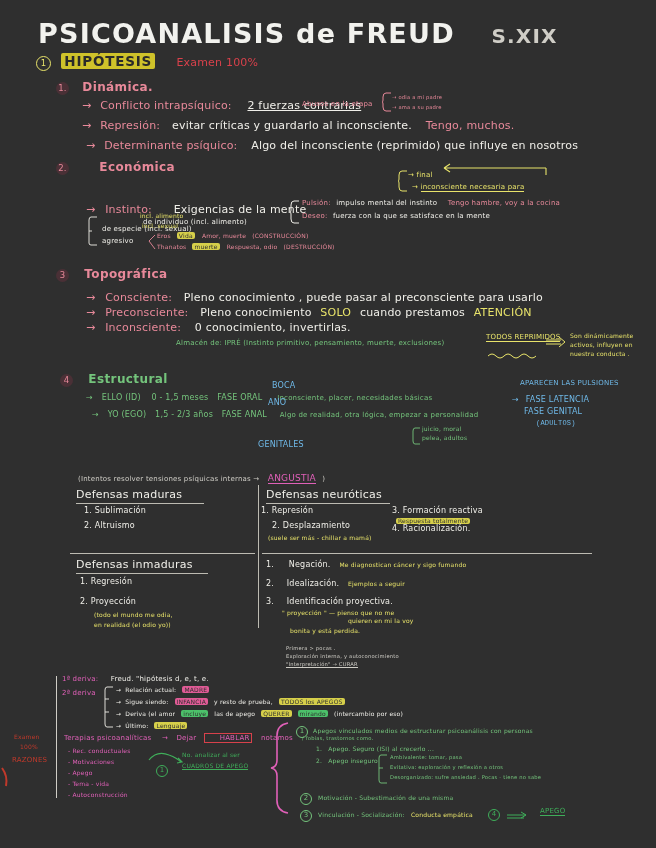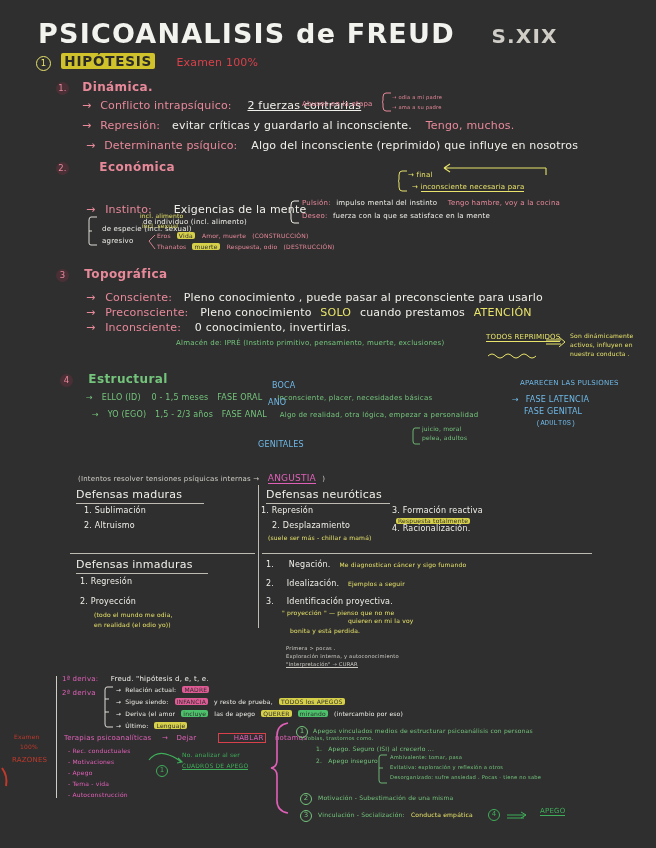--- a/index.html
+++ b/index.html
@@ -379,21 +379,21 @@
   <div class="svgwrap" style="left:0px;top:766px;">
     <svg width="14" height="22">
         <path d="M2 2 q6 8 4 18" fill="none" stroke="#c0392b" stroke-width="2"></path>
       </svg>
   </div>
 
   <div class="ln t7" style="left:64px;top:735px;">
     <span class="magenta">Terapias psicoanalíticas</span>
     <span class="magenta" style="margin-left:8px;">→</span>
     <span class="magenta" style="margin-left:6px;">Dejar</span>
-    <span class="magenta boxred" style="margin-left:19px;padding-left:15px;">HABLAR</span>
+    <span class="magenta boxred" style="margin-left:5px;padding-left:15px;">HABLAR</span>
     <span class="magenta" style="margin-left:6px;">notamos</span>
   </div>
   <div class="ln t6 magenta" style="left:68px;top:748px;">- Rec. conductuales</div>
   <div class="ln t6 magenta" style="left:68px;top:759px;">- Motivaciones</div>
   <div class="ln t6 magenta" style="left:68px;top:770px;">- Apego</div>
   <div class="ln t6 magenta" style="left:68px;top:781px;">- Tema - vida</div>
   <div class="ln t6 magenta" style="left:68px;top:792px;">- Autoconstrucción</div>
 
   <div class="svgwrap" style="left:148px;top:750px;">
     <svg width="40" height="16">

